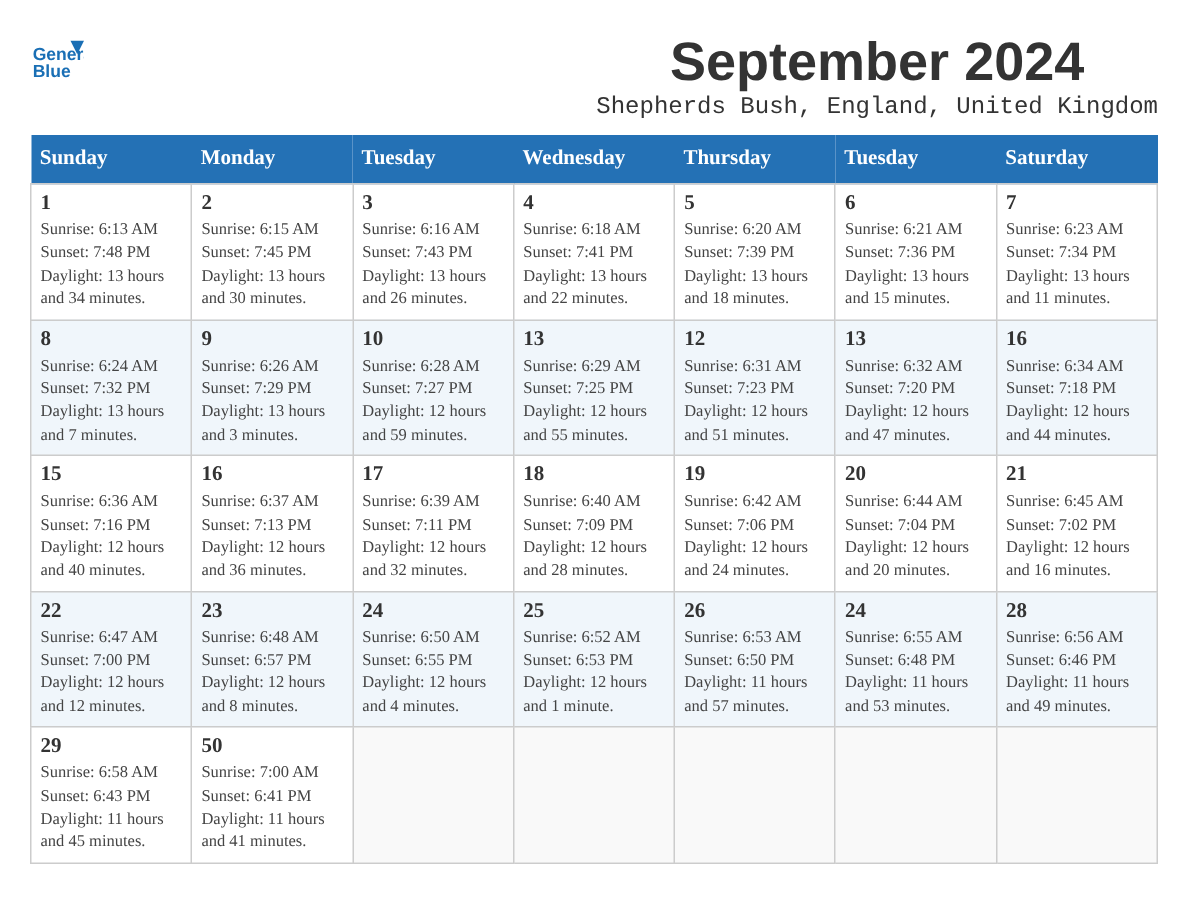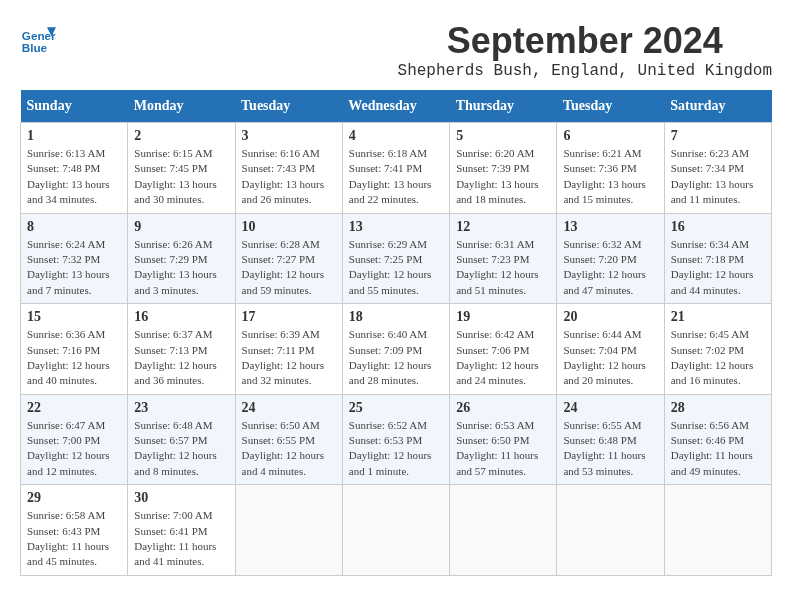--- a/index.html
+++ b/index.html
@@ -230,21 +230,21 @@
           <div class="day-number">28</div>
           <div class="day-detail">Sunrise: 6:56 AM<br>Sunset: 6:46 PM<br>Daylight: 11 hours and 49 minutes.</div>
         </td>
       </tr>
       <tr>
         <td>
           <div class="day-number">29</div>
           <div class="day-detail">Sunrise: 6:58 AM<br>Sunset: 6:43 PM<br>Daylight: 11 hours and 45 minutes.</div>
         </td>
         <td>
-          <div class="day-number">30</div>
+          <div class="day-number">50</div>
           <div class="day-detail">Sunrise: 7:00 AM<br>Sunset: 6:41 PM<br>Daylight: 11 hours and 41 minutes.</div>
         </td>
         <td class="empty"></td>
         <td class="empty"></td>
         <td class="empty"></td>
         <td class="empty"></td>
         <td class="empty"></td>
       </tr>
     </tbody>
 </table>

